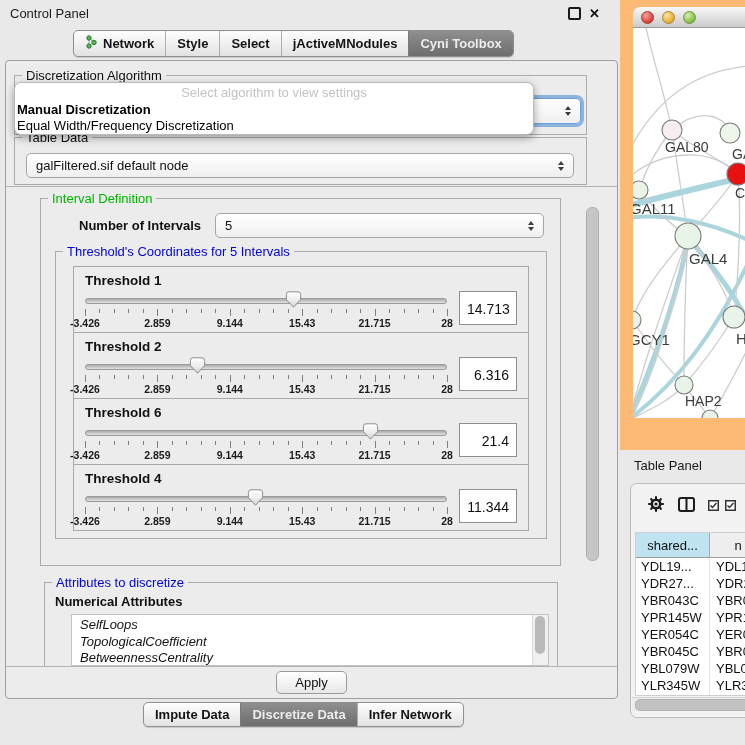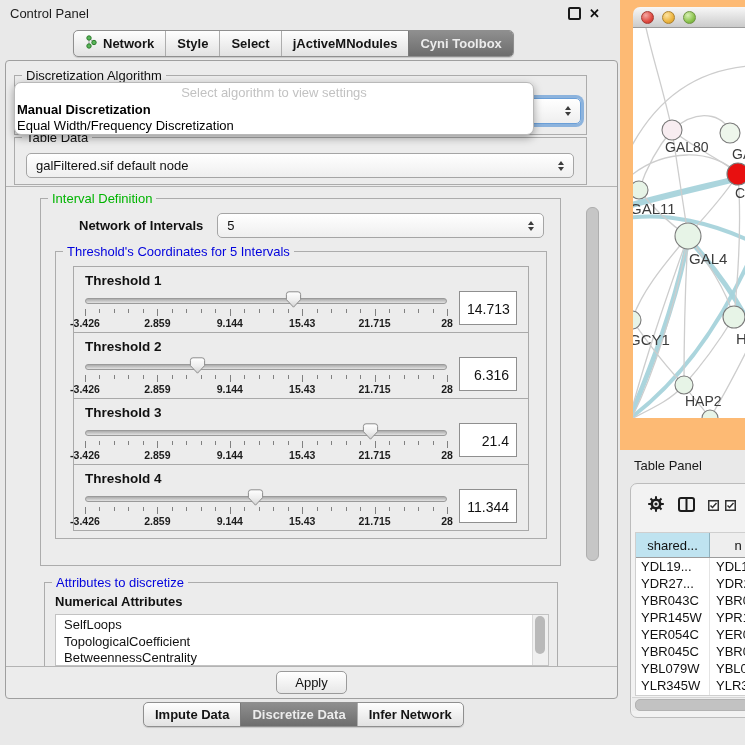--- a/index.html
+++ b/index.html
@@ -78,21 +78,21 @@
   .ticks{position:relative;height:8px;}
   .tick{position:absolute;width:1px;background:#808080;height:4px;top:0;}
   .tick.major{height:7px;}
   .tick-labels{position:relative;height:13px;font-size:10.5px;font-weight:700;color:#1c1c1c;}
   .tick-labels span{position:absolute;transform:translateX(-50%);top:0;white-space:nowrap;}
   .t-value{width:58px;height:34px;background:#fff;border:1px solid #8f8f8f;font-size:14px;text-align:right;
            line-height:34px;padding:0 7px;box-sizing:border-box;margin-top:1px;}
 
   .attr-group{margin:16px 3px 0 4px;padding:8px 8px 0;height:88px;box-sizing:border-box;}
   .attr-title{font-size:13px;font-weight:700;margin:3px 0 5px 2px;}
-  .attr-list{position:relative;background:#fff;border:1px solid #c2c2c2;height:50px;overflow:hidden;margin-left:2px;}
+  .attr-list{position:relative;background:#fff;border:1px solid #c2c2c2;height:50px;overflow:hidden;margin-left:18px;font-style:italic;}
   .attr-items{padding:2px 0 0 8px;font-size:13px;line-height:16.5px;}
   .attr-sb{position:absolute;right:0;top:0;bottom:0;width:15px;background:#f0f0f0;border-left:1px solid #dadada;}
   .attr-thumb{position:absolute;left:2px;top:1px;width:10px;height:38px;background:#b9b9b9;border-radius:5px;}
 
   .apply-row{position:absolute;left:0;bottom:0;width:100%;height:31px;display:flex;justify-content:center;align-items:center;}
   .apply-btn{font-size:13px;padding:3px 18px;border:1px solid #9a9a9a;border-radius:5px;
              background:linear-gradient(#ffffff,#e7e7e7);font-family:inherit;color:#111;}
 
   
   .network-region{position:absolute;left:620px;top:0;width:125px;height:450px;background:#fdba74;}
@@ -211,21 +211,21 @@
             </span>
         </div>
       </div>
 
       <div class="scroll-region">
         <div class="sc-content">
 
           <div class="group green-group">
             <span class="gtitle green">Interval Definition</span>
             <div class="noi-row">
-              <span class="noi-label">Network of Intervals</span>
+              <span class="noi-label">Number of Intervals</span>
               <div class="combo noi-combo">
                 <span class="combo-text">5</span>
                 <span class="combo-arrows">
                     <i class="up"></i>
                     <i class="down"></i>
                   </span>
               </div>
             </div>
             <div class="group thr-group">
               <span class="gtitle blue">Threshold's Coordinates for 5 Intervals</span>
@@ -326,21 +326,21 @@
                           <span style="left: 60%;">15.43</span>
                           <span style="left: 80%;">21.715</span>
                           <span style="left: 100%;">28</span>
                         </div>
       </div>
       <div class="t-value">6.316</div>
     </div>
   </div>
 
   <div class="t-panel">
-    <div class="t-label">Threshold 3</div>
+    <div class="t-label">Threshold 6</div>
     <div class="t-row">
       <div class="t-slider">
         <div class="slider-wrap">
           <div class="track"></div>
           <svg class="handle" width="17" height="17" viewBox="0 0 17 17" style="left: calc(79% - 8.5px);">
             <path d="M4 0.8 h9 a2.6 2.6 0 0 1 2.6 2.6 V8.6 L8.5 16.2 L1.4 8.6 V3.4 A2.6 2.6 0 0 1 4 0.8 Z" fill="url(#hgrad)" stroke="#8d8d8d" stroke-width="1"></path>
           </svg>
         </div>
         <div class="ticks">
                           <div class="tick major" style="left: 0%;"></div>

